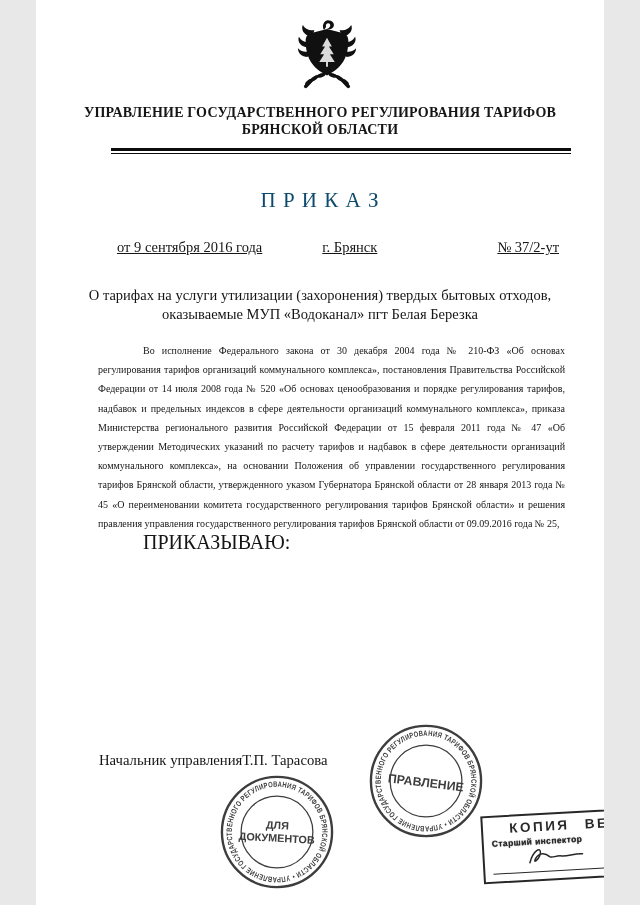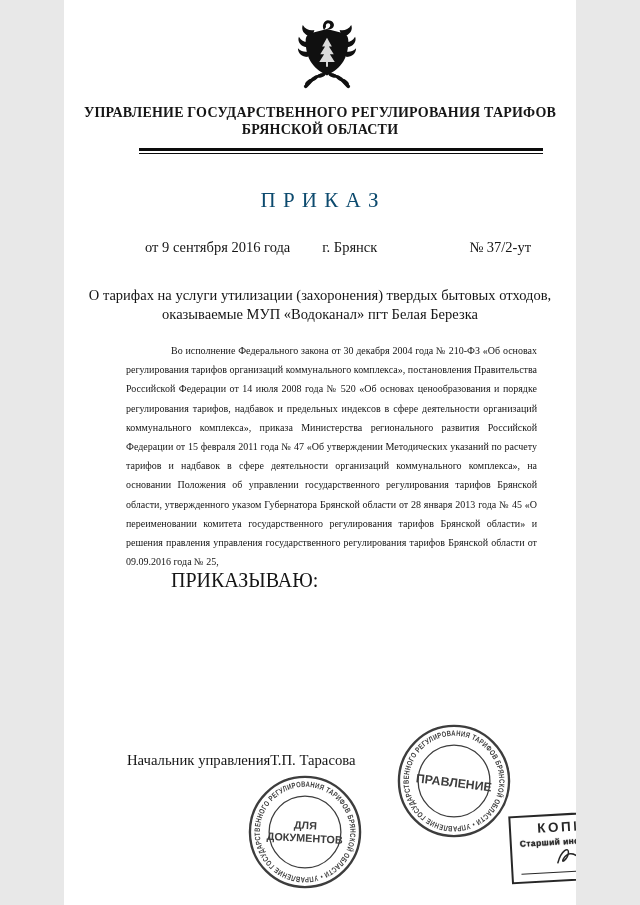--- a/index.html
+++ b/index.html
@@ -1,36 +1,36 @@
 <!DOCTYPE html>
 <html><head>
 <meta charset="utf-8">
 <style>
   html,body{margin:0;padding:0;background:#e8e8e8;}
   .page{
-    position:relative;width:512px;height:905px;background:#ffffff;
+    position:relative;width:568px;height:905px;background:#ffffff;
     font-family:"Liberation Serif","DejaVu Serif",serif;color:#151515;
     overflow:hidden;margin:0 auto;
   }
   .emblem-wrap{padding-top:20px;text-align:center;margin-left:14px;height:76px;}
   .org-name{
     text-align:center;font-weight:bold;font-size:14px;line-height:17px;
     margin-top:8px;letter-spacing:.2px;
   }
   .double-rule{
     margin:10px 33px 0 75px;height:2px;
     border-top:3.5px solid #0c0c0c;border-bottom:1.4px solid #0c0c0c;
   }
   .doc-type{
     text-align:center;font-size:21px;margin-top:34px;font-weight:normal;
     letter-spacing:1px;color:#0c4a6e;
   }
   .meta-row{
     display:flex;justify-content:space-between;align-items:baseline;
-    margin:26px 45px 0 81px;font-size:14.5px;
+    margin:26px 45px 0 81px;font-size:14.5px;text-decoration:underline;
   }
   .meta-city{transform:translateX(-30px);}
   .subject{
     text-align:center;font-size:14.5px;line-height:19px;margin-top:30px;
   }
   .preamble{
     margin:17px 39px 0 62px;font-size:10px;line-height:19.2px;
     text-align:justify;text-indent:45px;
   }
   .resolution{

